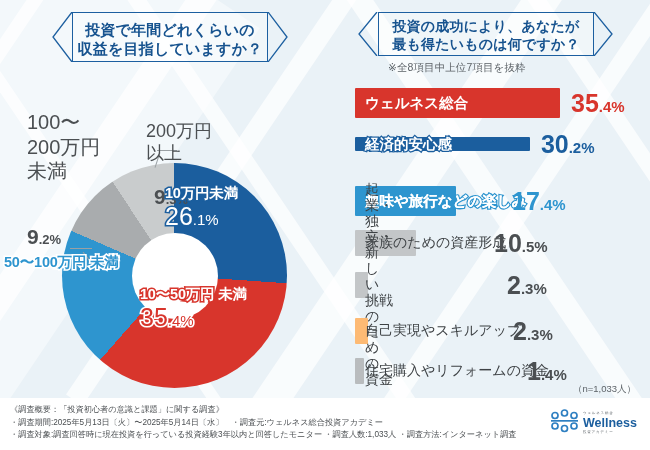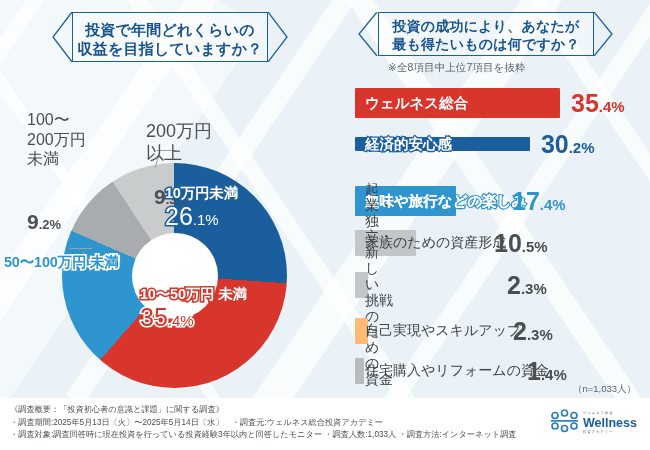--- a/index.html
+++ b/index.html
@@ -113,21 +113,21 @@
     <div id="pie" style="background: conic-gradient(rgb(27, 94, 158) 0deg, rgb(27, 94, 158) 93.96deg, rgb(216, 53, 44) 93.96deg, rgb(216, 53, 44) 221.4deg, rgb(46, 149, 207) 221.4deg, rgb(46, 149, 207) 293.4deg, rgb(169, 172, 174) 293.4deg, rgb(169, 172, 174) 326.52deg, rgb(201, 204, 205) 326.52deg, rgb(201, 204, 205) 360deg);"></div>
     <div id="hole"></div>
   </div>
 
   <div class="leader" style="left:157px;top:152px;width:1.4px;height:16px;transform:rotate(18deg);"></div>
   <div class="leader" style="left:157px;top:150px;width:20px;height:1.4px;"></div>
   <div class="leader" style="left:88px;top:250px;width:1.4px;height:18px;transform:rotate(-38deg);"></div>
   <div class="leader" style="left:70px;top:248px;width:22px;height:1.4px;"></div>
 
   <div class="olab" style="left:27px;top:90px;width:76px;">
-    <span class="u-big" style="display:block;font-size:16px;font-weight:normal;">100〜
+    <span class="u-big" style="display:block;font-size:20px;font-weight:normal;">100〜
 200万円
 未満</span>
     <span class="pct" style="display:block;">
       <span class="u-big">9</span><span class="u-sm">.2%</span>
     </span>
   </div>
 
   <div class="olab" style="left:146px;top:100px;width:130px;">
     <span style="display:inline-block;font-size:18px;vertical-align:middle;">200万円
 以上</span>

